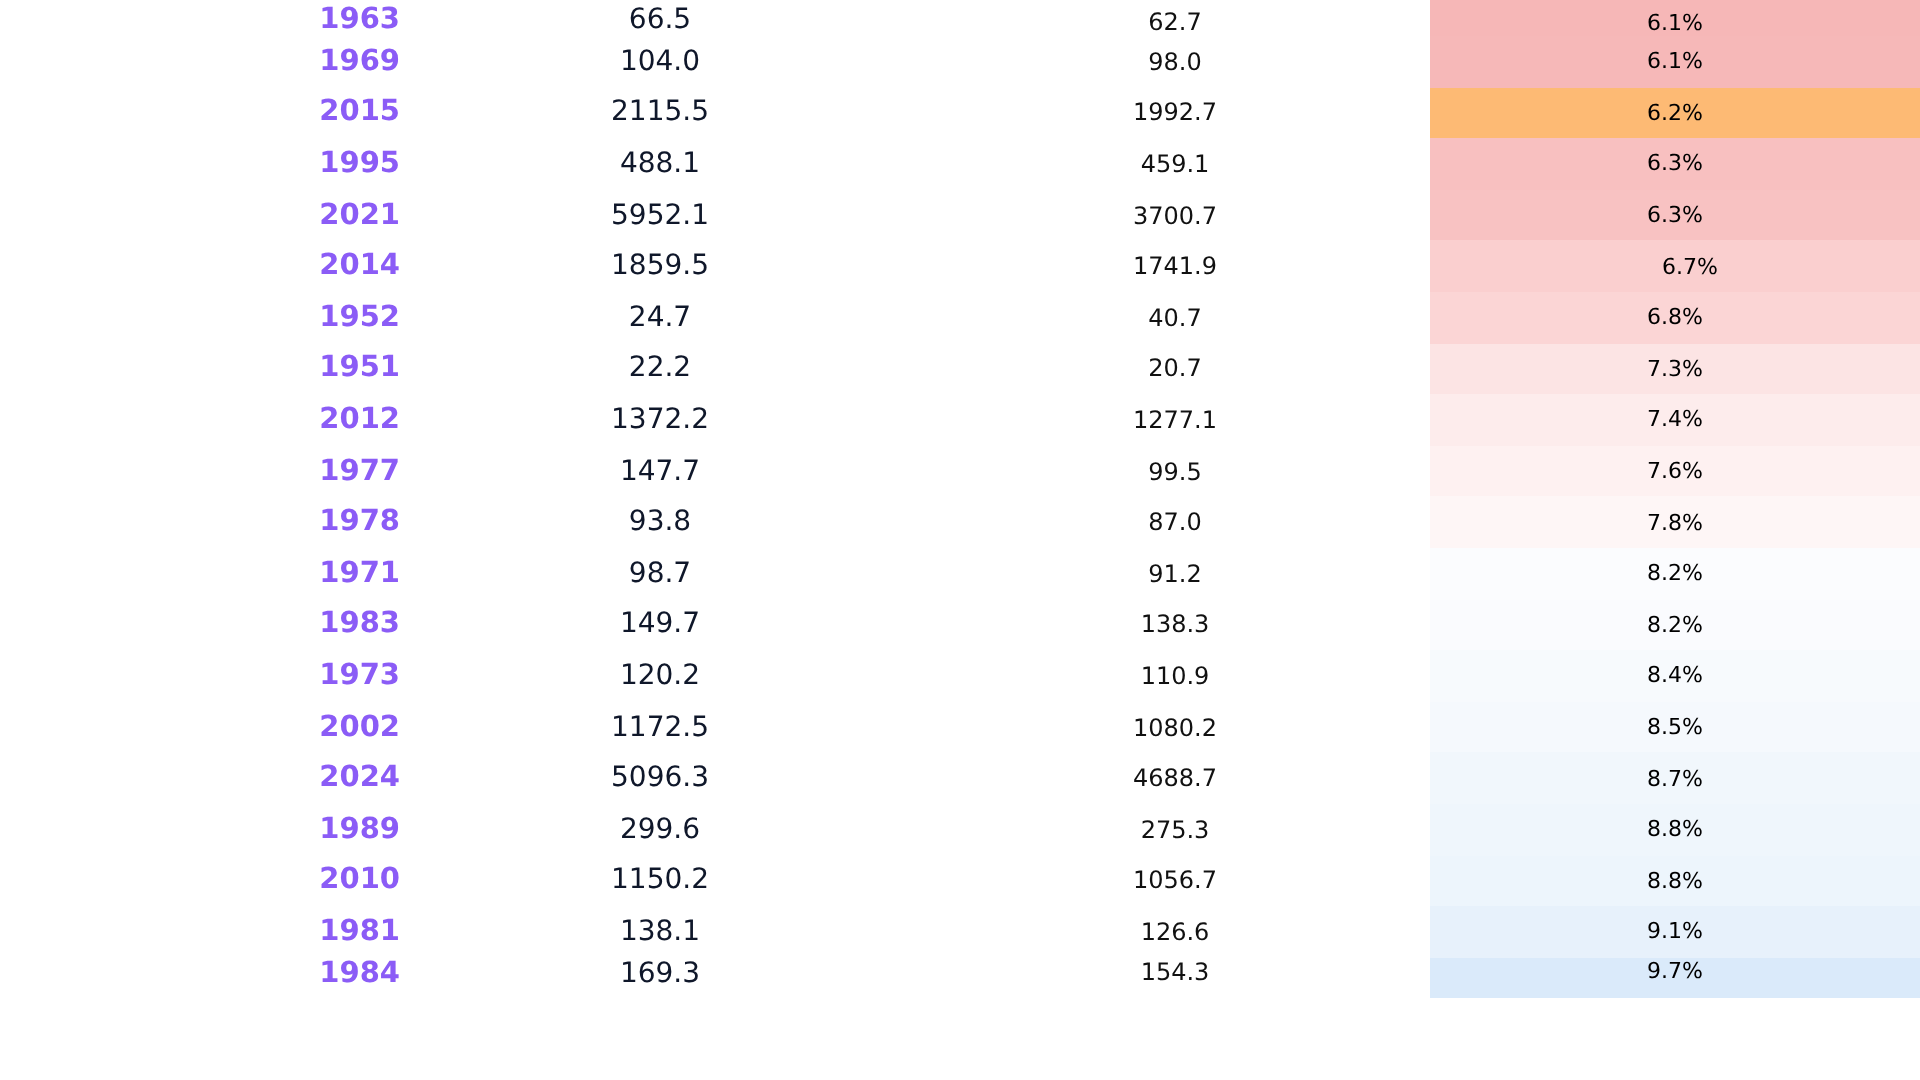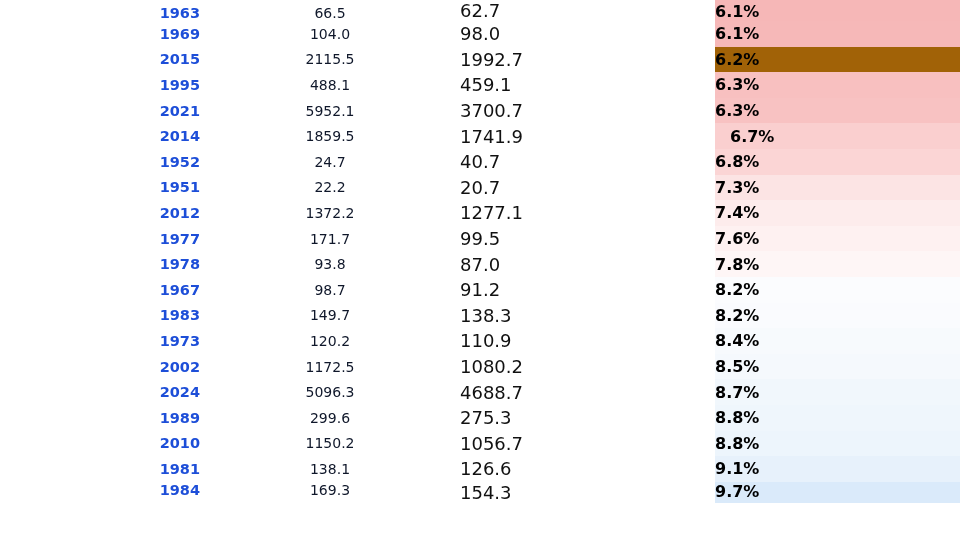--- a/index.html
+++ b/index.html
@@ -34,37 +34,38 @@
   col.c-year  { width: 200px; }
   col.c-v1    { width: 260px; }
   col.c-v2    { width: 255px; }
   col.c-pct   { width: 245px; }
 
   td.year {
     text-align: right;
     padding-right: 56px;
     font-weight: bold;
     font-size: 14.5px;
-    color: #1d4ed8;
+    color: #8b5cf6;
   }
   td.v1 {
     text-align: center;
     font-size: 14px;
     color: #0f172a;
     padding-right: 18px;
   }
   td.v2 {
-    font-size: 18px;
+    text-align: center;
+    font-size: 12px;
     color: #111111;
     padding-right: 30px;
   }
   td.pct {
-    text-align: left;
-    font-weight: bold;
-    font-size: 16px;
+    text-align: center;
+    font-weight: normal;
+    font-size: 11px;
     color: #000000;
     padding-right: 32px;
   }
   
   tr.clipped-top td { height: 18px; vertical-align: bottom; }
   tr.clipped-bottom td { height: 20px; vertical-align: top; }
 </style>
 </head>
 <body>
 
@@ -86,21 +87,21 @@
       <tr>
         <td class="year">1969</td>
         <td class="v1">104.0</td>
         <td class="v2">98.0</td>
         <td class="pct" style="background: rgb(246, 184, 184);">6.1%</td>
       </tr>
       <tr>
         <td class="year">2015</td>
         <td class="v1">2115.5</td>
         <td class="v2">1992.7</td>
-        <td class="pct" style="background: #a16207;">6.2%</td>
+        <td class="pct" style="background: #fdba74;">6.2%</td>
       </tr>
       <tr>
         <td class="year">1995</td>
         <td class="v1">488.1</td>
         <td class="v2">459.1</td>
         <td class="pct" style="background: rgb(248, 192, 192);">6.3%</td>
       </tr>
       <tr>
         <td class="year">2021</td>
         <td class="v1">5952.1</td>
@@ -126,32 +127,32 @@
         <td class="pct" style="background: rgb(252, 228, 228);">7.3%</td>
       </tr>
       <tr>
         <td class="year">2012</td>
         <td class="v1">1372.2</td>
         <td class="v2">1277.1</td>
         <td class="pct" style="background: rgb(253, 236, 236);">7.4%</td>
       </tr>
       <tr>
         <td class="year">1977</td>
-        <td class="v1">171.7</td>
+        <td class="v1">147.7</td>
         <td class="v2">99.5</td>
         <td class="pct" style="background: rgb(254, 241, 241);">7.6%</td>
       </tr>
       <tr>
         <td class="year">1978</td>
         <td class="v1">93.8</td>
         <td class="v2">87.0</td>
         <td class="pct" style="background: rgb(254, 246, 246);">7.8%</td>
       </tr>
       <tr>
-        <td class="year">1967</td>
+        <td class="year">1971</td>
         <td class="v1">98.7</td>
         <td class="v2">91.2</td>
         <td class="pct" style="background: rgb(251, 252, 254);">8.2%</td>
       </tr>
       <tr>
         <td class="year">1983</td>
         <td class="v1">149.7</td>
         <td class="v2">138.3</td>
         <td class="pct" style="background: rgb(250, 251, 254);">8.2%</td>
       </tr>

